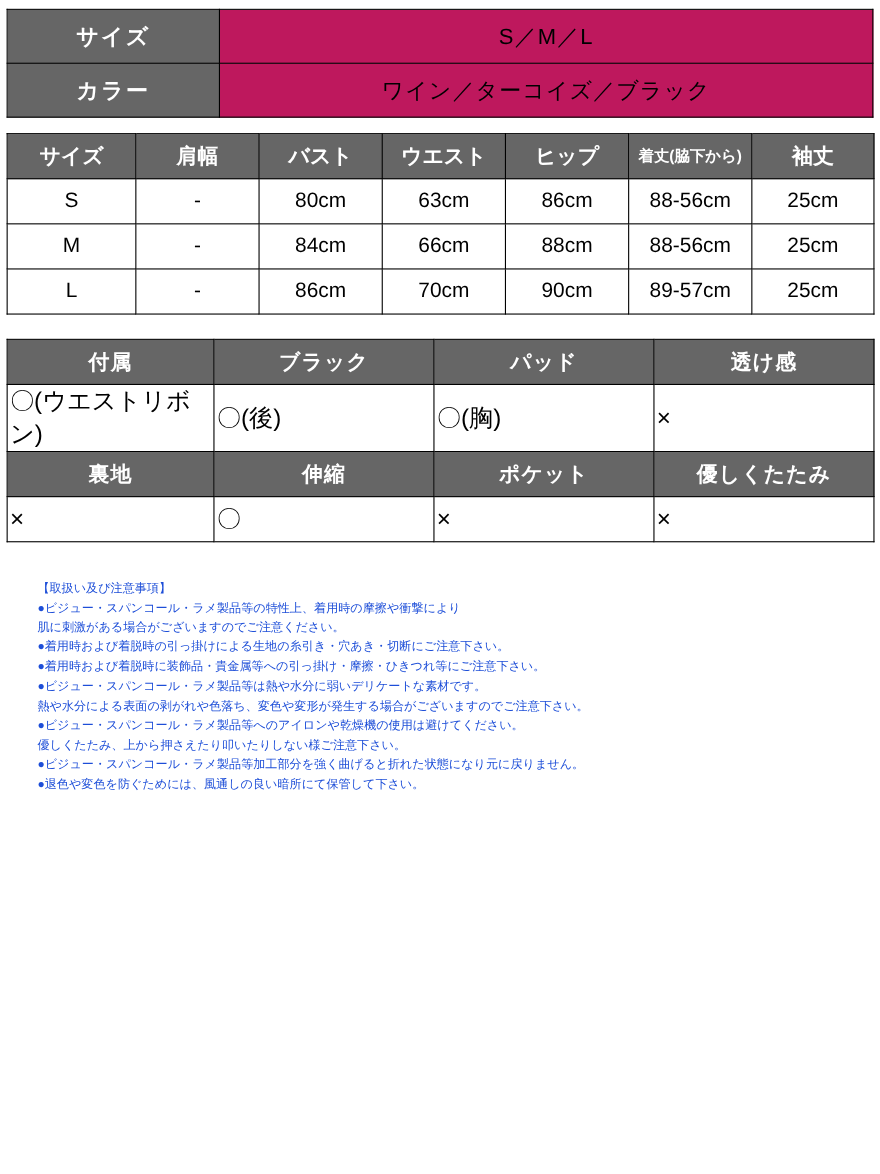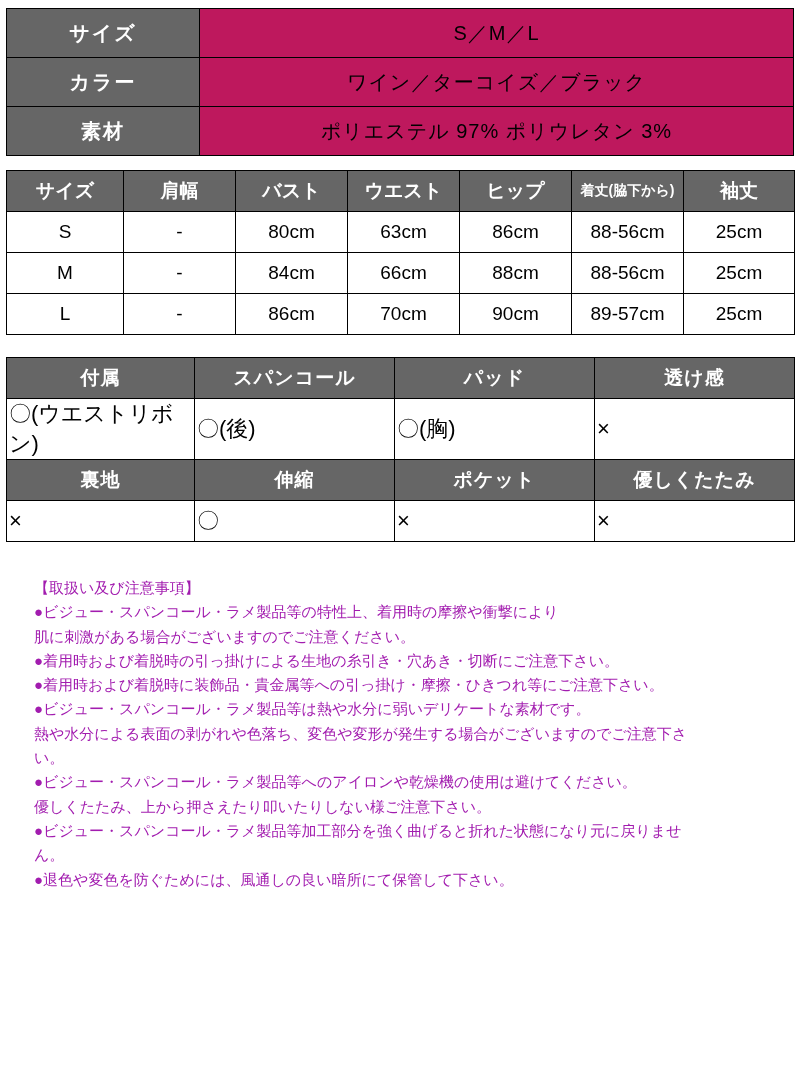--- a/index.html
+++ b/index.html
@@ -91,46 +91,42 @@
   }
   .feat-table td {
     background: #ffffff;
     font-size: 22px;
   }
 
   
   .notes {
     margin-top: 34px;
     padding-left: 28px;
-    font-size: 15px;
+    font-size: 11px;
     line-height: 1.62;
-    color: #a21caf;
+    color: #1d4ed8;
   }
   .notes .note-line {
     white-space: pre-wrap;
   }
 </style>
 </head>
 <body>
 
 <div class="page">
 
   <table class="spec-table">
     <tbody>
       <tr>
         <td class="label">サイズ</td>
         <td class="value">S／M／L</td>
       </tr>
       <tr>
         <td class="label">カラー</td>
         <td class="value">ワイン／ターコイズ／ブラック</td>
-      </tr>
-      <tr>
-        <td class="label">素材</td>
-        <td class="value">ポリエステル 97%  ポリウレタン 3%</td>
       </tr>
     </tbody>
   </table>
 
   <div class="gap-12"></div>
 
   <table class="size-table">
     <colgroup>
       <col style="width:117px">
       <col style="width:112px">
@@ -187,21 +183,21 @@
   <table class="feat-table">
     <colgroup>
       <col style="width:188px">
       <col style="width:200px">
       <col style="width:200px">
       <col style="width:200px">
     </colgroup>
     <tbody>
       <tr>
         <th>付属</th>
-        <th>スパンコール</th>
+        <th>ブラック</th>
         <th>パッド</th>
         <th>透け感</th>
       </tr>
       <tr>
         <td>〇(ウエストリボン)</td>
         <td>〇(後)</td>
         <td>〇(胸)</td>
         <td>×</td>
       </tr>
       <tr>

